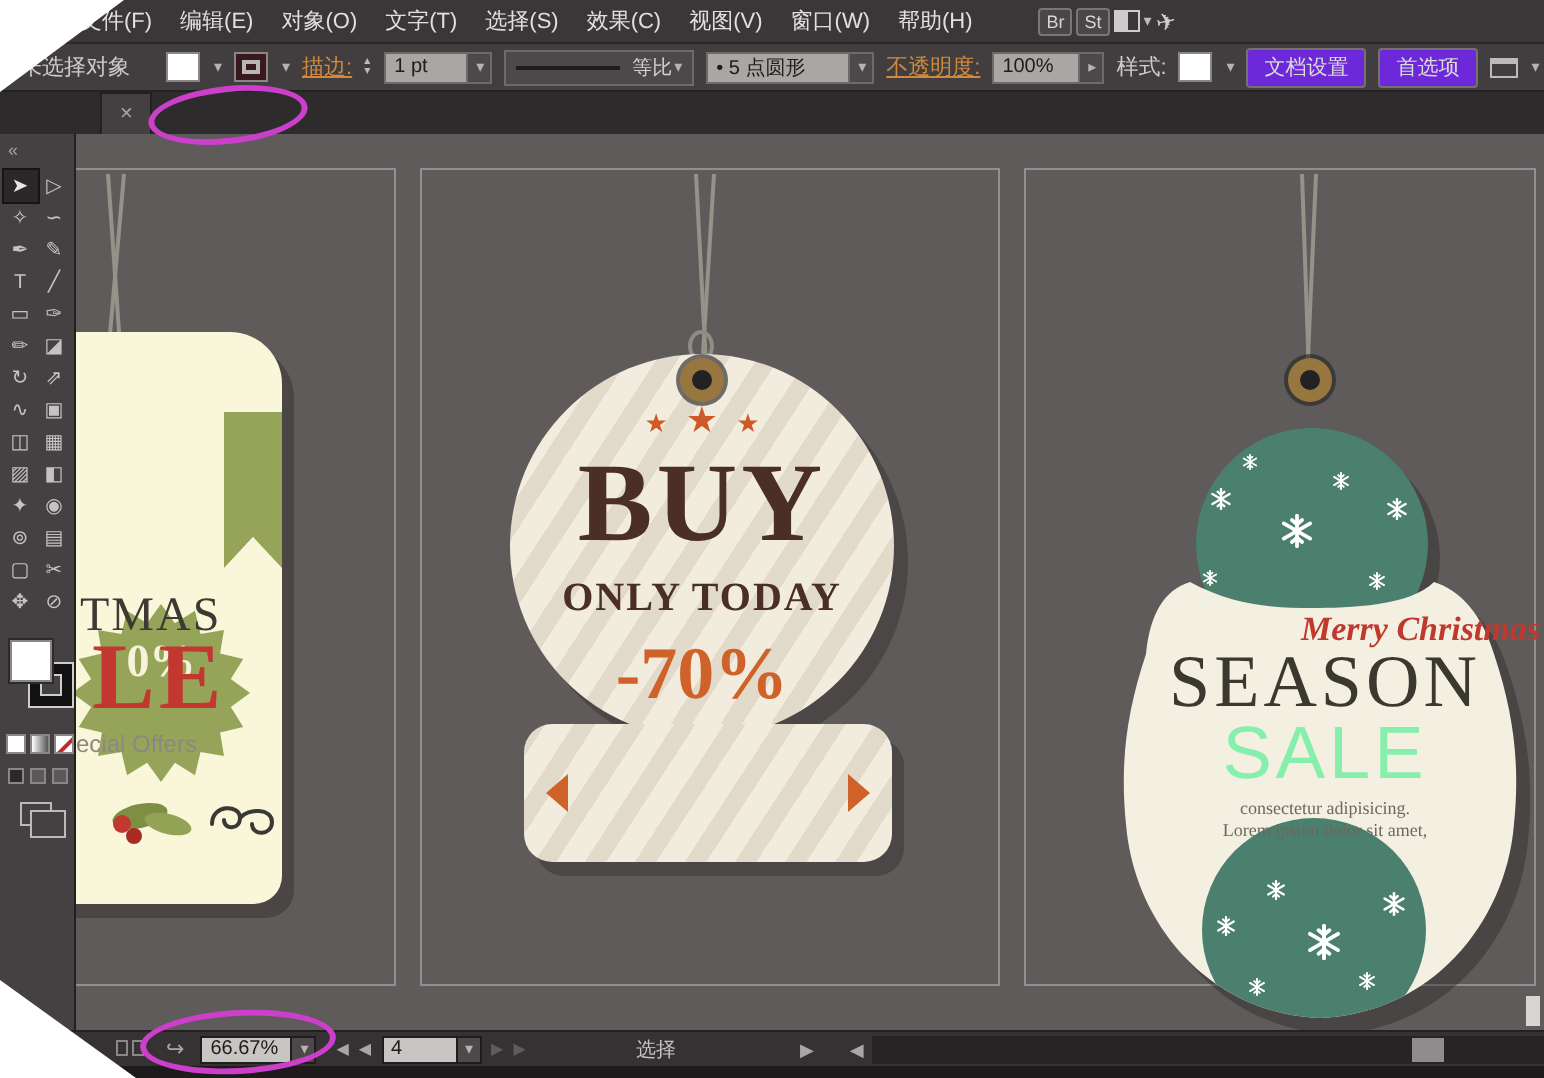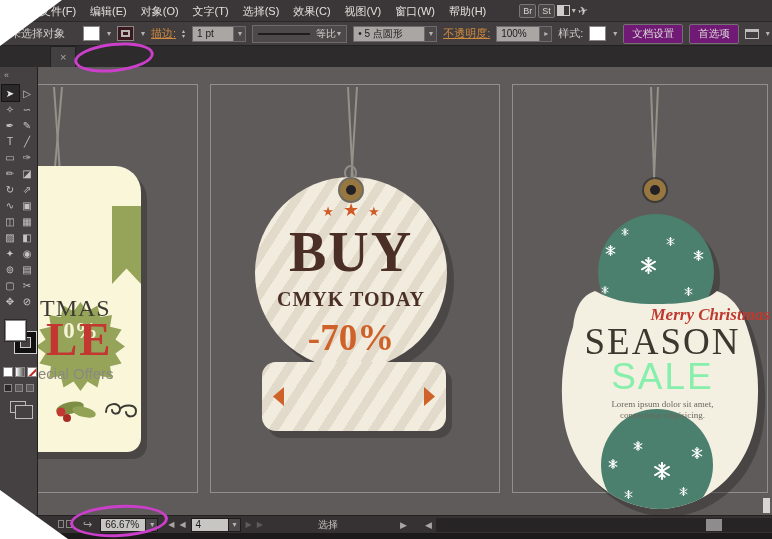--- a/index.html
+++ b/index.html
@@ -30,21 +30,21 @@
   .swatch { width:17px; height:15px; background:#fff; border:1px solid #8a8687; display:inline-block;}
   .swatch.stroke-sw { background:#39191d; position:relative; }
   .swatch.stroke-sw:before { content:""; position:absolute; inset:3px; border:2px solid #b9b7b5; }
   .dd { color:#b5b3b1; font-size:8px; margin-left:1px; }
   .field { background:#a9a6a4; color:#1e1c1c; border:1px solid #6e6a6b; height:16px;
            display:inline-flex; align-items:center; padding:0 4px; font-size:10px; }
   .field-dd { background:#4d494a; border:1px solid #6e6a6b; border-left:none; height:16px; width:12px;
               display:inline-flex; align-items:center; justify-content:center; }
   .stepper { display:inline-flex; flex-direction:column; line-height:5px; font-size:6px; color:#bdbbb9; margin-right:1px;}
   .stroke-line { display:inline-block; width:52px; height:2px; background:#1e1c1c; margin-right:6px;}
-  .cb-btn { background:#701a75; border:1px solid #757172; border-radius:2px; color:#dcdad8;
+  .cb-btn { background:#6d28d9; border:1px solid #757172; border-radius:2px; color:#dcdad8;
             font-size:10.5px; padding:2px 8px; }
   .panel-icon { width:14px; height:10px; border:1px solid #bdbbb9; border-top:3px solid #bdbbb9; display:inline-block;}
 
   
   .tabbar { position:absolute; left:0; top:46px; width:772px; height:21px; background:#2e2b2c; z-index:28;}
   .doc-tab { position:absolute; left:50px; top:0; height:21px; background:#434041; border:1px solid #232021;
              border-bottom:none; color:#c9c7c5; font-size:10.5px; display:flex; align-items:center;
              padding:0 9px; gap:8px; }
   .tab-close { color:#a8a6a4; font-size:11px; }
 
@@ -68,21 +68,21 @@
   .starburst { position:absolute; left:14px; top:136px; width:89px; height:89px; background:#96a459;
     clip-path:polygon(100% 50%,89.2% 57.8%,96.2% 69.1%,83.2% 72.2%,85.4% 85.4%,72.2% 83.2%,69.1% 96.2%,57.8% 89.2%,50% 100%,42.2% 89.2%,30.9% 96.2%,27.8% 83.2%,14.6% 85.4%,16.8% 72.2%,3.8% 69.1%,10.8% 57.8%,0% 50%,10.8% 42.2%,3.8% 30.9%,16.8% 27.8%,14.6% 14.6%,27.8% 16.8%,30.9% 3.8%,42.2% 10.8%,50% 0%,57.8% 10.8%,69.1% 3.8%,72.2% 16.8%,85.4% 14.6%,83.2% 27.8%,96.2% 30.9%,89.2% 42.2%);}
   .badge-txt { position:absolute; left:14px; top:152px; width:89px; text-align:center; color:#f7f3d8;
                font-family:"Liberation Serif", serif; font-weight:bold; font-size:23px; line-height:25px; }
   .ribbon { position:absolute; left:90px; top:40px; width:29px; height:78px; background:#96a459;
             clip-path:polygon(0 0,100% 0,100% 100%,50% 80%,0 100%); }
   .lt-line1 { position:absolute; left:18px; top:129px; font-family:"Liberation Serif", serif;
               color:#3c3a33; font-size:24px; letter-spacing:1px; }
   .lt-line2 { position:absolute; left:24px; top:146px; font-family:"Liberation Serif", serif;
               color:#c23730; font-size:47px; font-weight:bold; letter-spacing:2px; }
-  .lt-sub { position:absolute; left:16px; top:199px; font-size:15px; color:#8b897f; }
+  .lt-sub { position:absolute; left:16px; top:199px; font-size:12px; color:#8b897f; }
 
   
   .stripes { background-color:#f1ecdd;
     background-image:repeating-linear-gradient(123deg, rgba(213,203,186,.55) 0 9px, rgba(213,203,186,0) 9px 21px); }
   .tag-mid-circle { position:absolute; left:255px; top:110px; width:192px; height:192px; border-radius:50%;
                     box-shadow:7px 8px 0 rgba(48,43,43,.4); }
   .tag-mid-plaque { position:absolute; left:262px; top:295px; width:184px; height:69px; border-radius:14px;
                     box-shadow:6px 7px 0 rgba(48,43,43,.4); }
   .stars-row { position:absolute; left:255px; top:135px; width:192px; display:flex; justify-content:center;
                align-items:flex-end; gap:9px; color:#cf5a28; }
@@ -282,21 +282,21 @@
     <div class="string-loop" style="left:344px; top:98px;"></div>
     <div>
       <div class="tag-mid-circle stripes"></div>
       <div class="grommet" style="left:340px; top:112px;"></div>
       <div class="stars-row" id="stars-row">
           <span class="star-s">★</span>
           <span class="star-l">★</span>
           <span class="star-s">★</span>
         </div>
       <div class="mid-buy">BUY</div>
-      <div class="mid-only">CMYK TODAY</div>
+      <div class="mid-only">ONLY TODAY</div>
       <div class="mid-70">-70%</div>
       <div class="tag-mid-plaque stripes">
         <div class="chev chev-l"></div>
         <div class="chev chev-r"></div>
       </div>
     </div>
 
     <div class="string" style="left:650px; top:20px; height:100px; transform:rotate(-2deg);"></div>
     <div class="string" style="left:657px; top:20px; height:100px; transform:rotate(2.5deg);"></div>
     <div>
@@ -312,22 +312,22 @@
         <path d="M18 175 C8 205 5 230 8 260 C12 310 50 355 105 357 C160 355 198 310 202 260 C205 230 202 205 192 175 C186 155 175 143 162 139 C150 151 120 152 101 152 C82 152 62 151 40 139 C27 143 20 155 18 175 Z" fill="#f3efe1"></path>
         <g clip-path="url(#rt-body-clip)">
           <circle cx="102" cy="313" r="56" fill="#4b7f6e"></circle>
         </g>
       </svg>
       <div class="grommet" style="left:644px; top:112px;"></div>
       <div class="rt-script">Merry Christmas</div>
       <div class="rt-season">SEASON</div>
       <div class="rt-sale">SALE</div>
       <div class="rt-body">
+        <div>consectetur adipisicing.</div>
         <div>Lorem ipsum dolor sit amet,</div>
-        <div>consectetur adipisicing.</div>
       </div>
       <div id="flakes">
           <div class="flake" style="left: 605px; top: 175px;"><svg width="11" height="11" viewBox="0 0 20 20">
               <g stroke="#ffffff" stroke-width="2.2" stroke-linecap="round">
                 <line x1="10" y1="1" x2="10" y2="19"></line>
                 <line x1="2.2" y1="5.5" x2="17.8" y2="14.5"></line>
                 <line x1="2.2" y1="14.5" x2="17.8" y2="5.5"></line>
                 <line x1="7" y1="3.5" x2="10" y2="6"></line>
                 <line x1="13" y1="3.5" x2="10" y2="6"></line>
                 <line x1="7" y1="16.5" x2="10" y2="14"></line>

